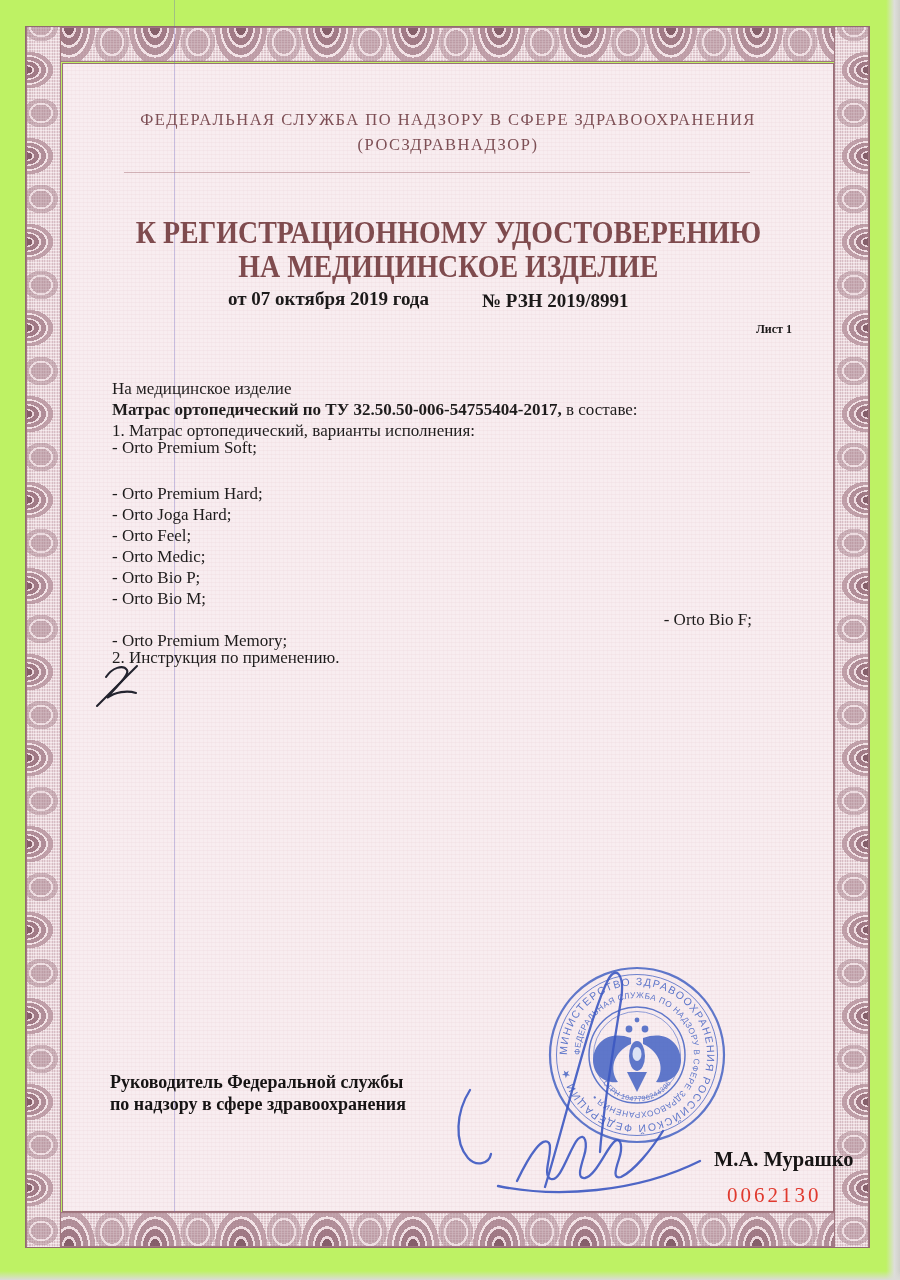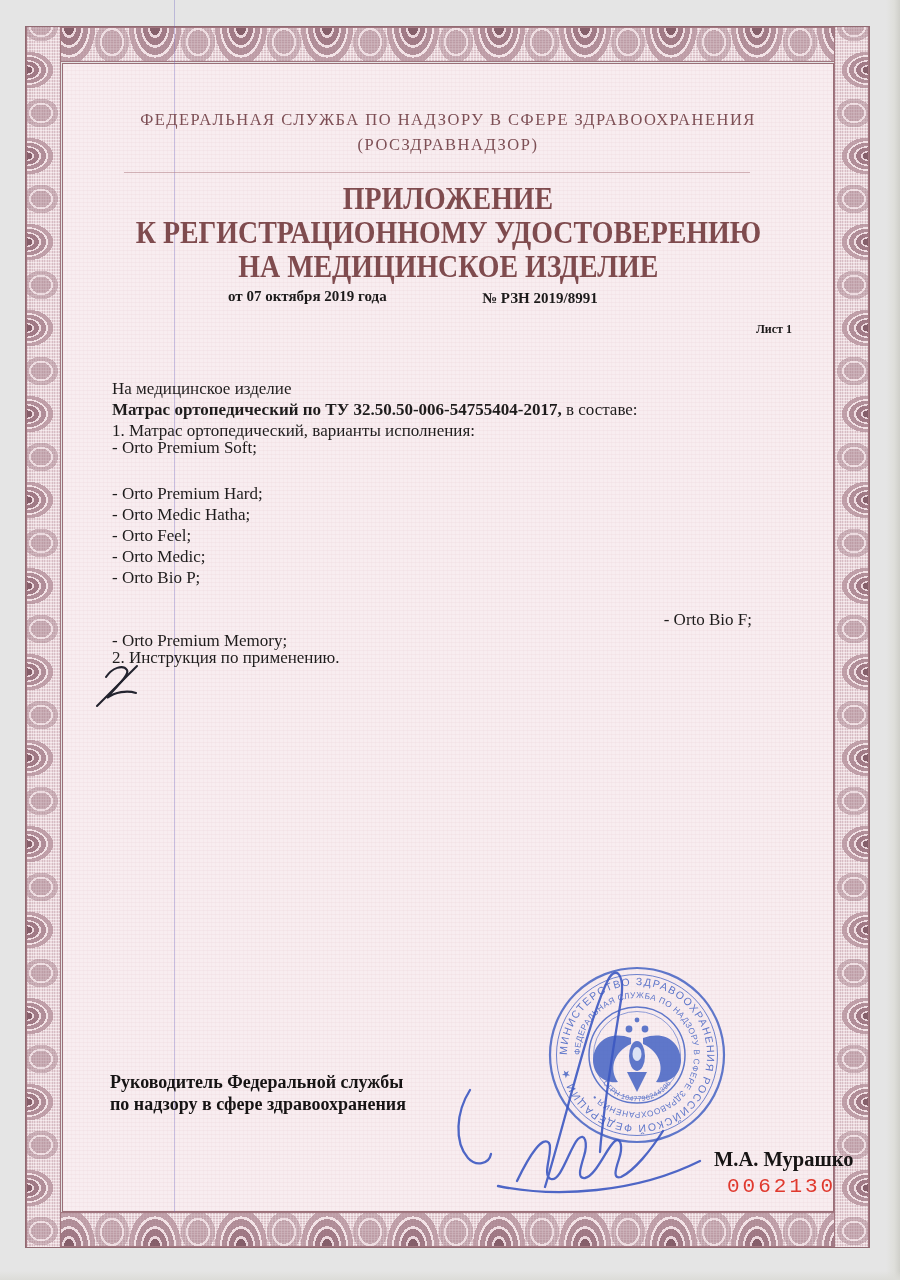--- a/index.html
+++ b/index.html
@@ -1,16 +1,16 @@
 <!DOCTYPE html>
 <html><head>
 <meta charset="utf-8">
 <style>
   html,body{margin:0;padding:0;background:#888;}
-  .page{position:relative;width:900px;height:1280px;background:#e5e5e5;overflow:hidden;
+  .page{position:relative;width:900px;height:1280px;background:#bef264;overflow:hidden;
         font-family:"Liberation Serif",serif;}
   
   .outer-frame{position:absolute;left:25px;top:26px;width:843px;height:1220px;
         border:1px solid #916a72;}
   .band{position:absolute;background-color:#ecd8dd;}
   .band.h{height:35px;left:26px;width:843px;
         border-top:1px solid #a1767f;border-bottom:1px solid #a1767f;box-sizing:border-box;
         background-image:
           radial-gradient(ellipse 27px 38px at 50% 0px,
             rgba(125,85,97,.92) 0 5px, rgba(236,215,221,.95) 5px 7px,
@@ -60,64 +60,64 @@
         background:linear-gradient(180deg, rgba(210,210,205,0), #dcdcd8);}
   
   .abs{position:absolute;}
   .hdr{left:62px;width:772px;text-align:center;color:#7d4f55;
         font-size:16.5px;letter-spacing:1.5px;}
   .divider{position:absolute;left:124px;top:172px;width:626px;height:1px;
         background:rgba(176,128,134,.55);}
   .title-line{left:62px;width:772px;text-align:center;color:#7f4b4e;
         font-weight:bold;font-size:31px;white-space:nowrap;}
   .title-line span{display:inline-block;transform:scaleX(.9);}
-  .meta{font-weight:bold;color:#1c1a1a;font-size:15px;white-space:nowrap;}
+  .meta{font-weight:bold;color:#1c1a1a;font-size:19px;white-space:nowrap;}
   .body-line{left:112px;width:640px;font-size:17px;color:#1e1c1c;white-space:nowrap;}
   .sig-title{left:110px;width:400px;font-weight:bold;font-size:18px;line-height:22px;color:#161414;}
   .signer-name{left:670px;font-weight:bold;font-size:20.5px;color:#161414;white-space:nowrap;}
-  .form-number{left:727px;font-family:Liberation Mono, monospace;font-size:21px;
-        letter-spacing:3px;color:#e0392e;white-space:nowrap;}
+  .form-number{left:727px;font-family:Liberation Serif, serif;font-size:21px;
+        letter-spacing:3px;color:#e0392e;white-space:nowrap;margin-top:8px;}
   .overlay-svg{position:absolute;left:0;top:0;pointer-events:none;}
 </style>
 </head>
 <body>
 
 <div class="page">
 
   <div class="outer-frame"></div>
   <div class="band h top"></div>
   <div class="band h bottom"></div>
   <div class="band v left"></div>
   <div class="band v right"></div>
   <div class="content"></div>
   <div class="vline"></div>
 
   <div class="abs hdr" style="top:110px;">ФЕДЕРАЛЬНАЯ СЛУЖБА ПО НАДЗОРУ В СФЕРЕ ЗДРАВООХРАНЕНИЯ</div>
   <div class="abs hdr" style="top:135px;">(РОСЗДРАВНАДЗОР)</div>
   <div class="divider"></div>
 
-  <div class="abs title-line" style="top:181px;"><span>ПРИЛОЖЕНИЕ</span></div>
   <div class="abs title-line" style="top:215px;"><span>К РЕГИСТРАЦИОННОМУ УДОСТОВЕРЕНИЮ</span></div>
   <div class="abs title-line" style="top:249px;"><span>НА МЕДИЦИНСКОЕ ИЗДЕЛИЕ</span></div>
 
   <div class="abs meta" style="left:228px;top:288px;">от  07 октября 2019 года</div>
   <div class="abs meta" style="left:482px;top:290px;">№   РЗН 2019/8991</div>
   <div class="abs meta" style="right:108px;top:322px;font-size:12px;">Лист 1</div>
 
   <div class="abs body-line" style="top:379px;">На медицинское изделие</div>
   <div class="abs body-line" style="top:400px;">
     <span style="font-weight:bold;margin-top:12px;">Матрас ортопедический по ТУ 32.50.50-006-54755404-2017,</span><span> в составе:</span>
   </div>
   <div class="abs body-line" style="top:421px;">1. Матрас ортопедический, варианты исполнения:</div>
   <div class="abs body-line" style="top:438px;">- Orto Premium Soft;</div>
   <div class="abs body-line" style="top:484px;">- Orto Premium Hard;</div>
-  <div class="abs body-line" style="top:505px;">- Orto Medic Hatha;</div>
+  <div class="abs body-line" style="top:505px;">- Orto Joga Hard;</div>
   <div class="abs body-line" style="top:526px;">- Orto Feel;</div>
   <div class="abs body-line" style="top:547px;">- Orto Medic;</div>
   <div class="abs body-line" style="top:568px;">- Orto Bio P;</div>
+  <div class="abs body-line" style="top:589px;">- Orto Bio M;</div>
   <div class="abs body-line" style="top:610px;text-align:right;">- Orto Bio F;</div>
   <div class="abs body-line" style="top:631px;">- Orto Premium Memory;</div>
   <div class="abs body-line" style="top:648px;">2. Инструкция по применению.</div>
 
   <div class="abs sig-title" style="top:1071px;">
     <div>Руководитель Федеральной службы</div>
     <div>по надзору в сфере здравоохранения</div>
   </div>
   <div class="abs signer-name" style="top:1148px;margin-left:44px;">М.А. Мурашко</div>
   <div class="abs form-number" style="top:1175px;">0062130</div>

